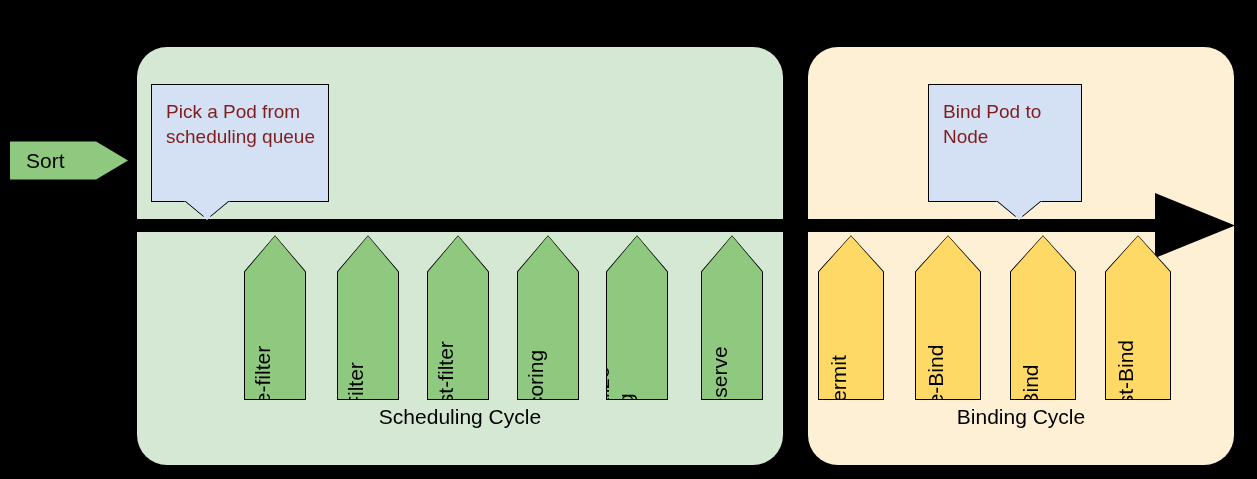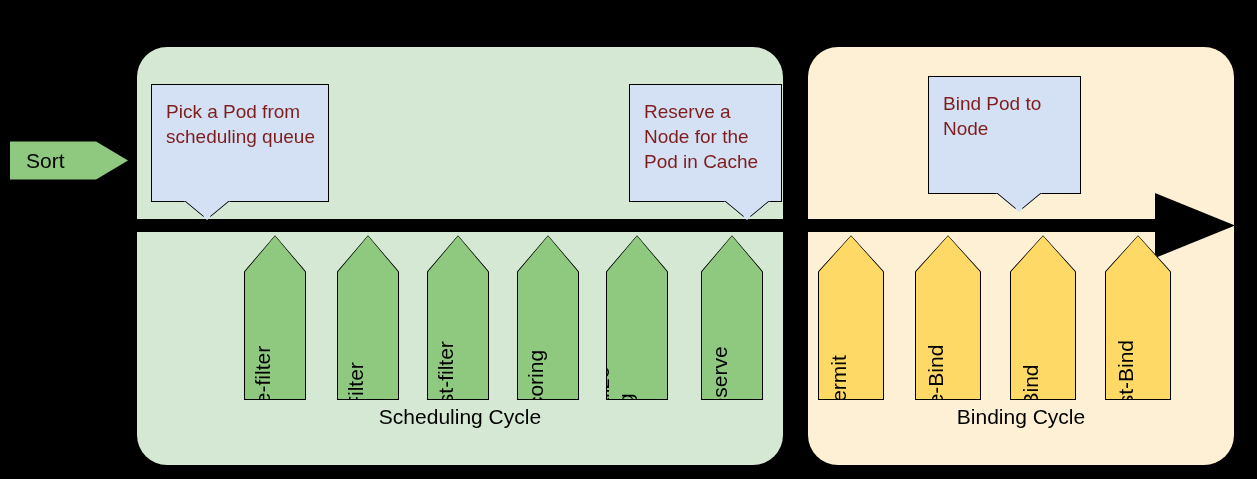--- a/index.html
+++ b/index.html
@@ -141,21 +141,21 @@
   }
   
   .callout-tail-mask {
     position: absolute;
     height: 3px;
     background: #D4E1F5;
   }
 
   .callout-pick   { left: 151px; top: 84px;  width: 178px; height: 118px; }
   .callout-reserve{ left: 629px; top: 84px;  width: 153px; height: 118px; }
-  .callout-bind   { left: 928px; top: 76px;  width: 153px; height: 118px; }
+  .callout-bind   { left: 928px; top: 84px;  width: 138px; height: 118px; padding-left: 16px; }
 
   .callout-pick .callout-body,
   .callout-reserve .callout-body,
   .callout-bind .callout-body { height: 118px; }
 
   .callout-pick .callout-tail     { left: 33px;  top: 117px; }
   .callout-pick .callout-tail-mask{ left: 34px;  top: 116px; width: 44px; }
 
   .callout-reserve .callout-tail     { left: 95px;  top: 117px; }
   .callout-reserve .callout-tail-mask{ left: 96px;  top: 116px; width: 44px; }
@@ -283,25 +283,20 @@
     <div class="stage-fill"></div>
     <div class="stage-label">Post-Bind</div>
   </div>
 
   <div class="callout callout-pick">
     <div class="callout-body">Pick a Pod from scheduling queue</div>
     <div class="callout-tail-mask"></div>
     <div class="callout-tail"></div>
   </div>
 
-  <div class="callout callout-reserve">
-    <div class="callout-body">Reserve a Node for the Pod in Cache</div>
-    <div class="callout-tail-mask"></div>
-    <div class="callout-tail"></div>
-  </div>
 
   <div class="callout callout-bind">
     <div class="callout-body">Bind Pod to Node</div>
     <div class="callout-tail-mask"></div>
     <div class="callout-tail"></div>
   </div>
 
 </div>
 
 </body></html>

